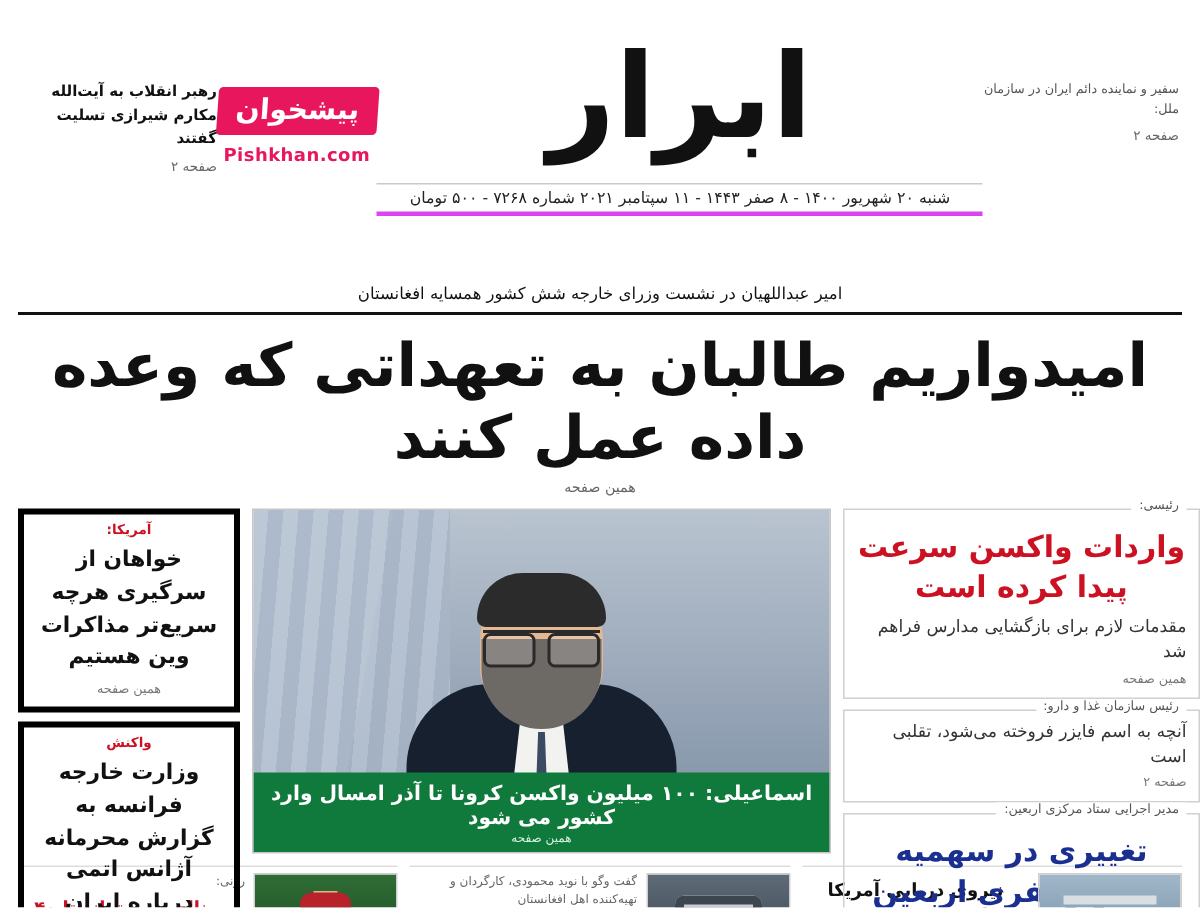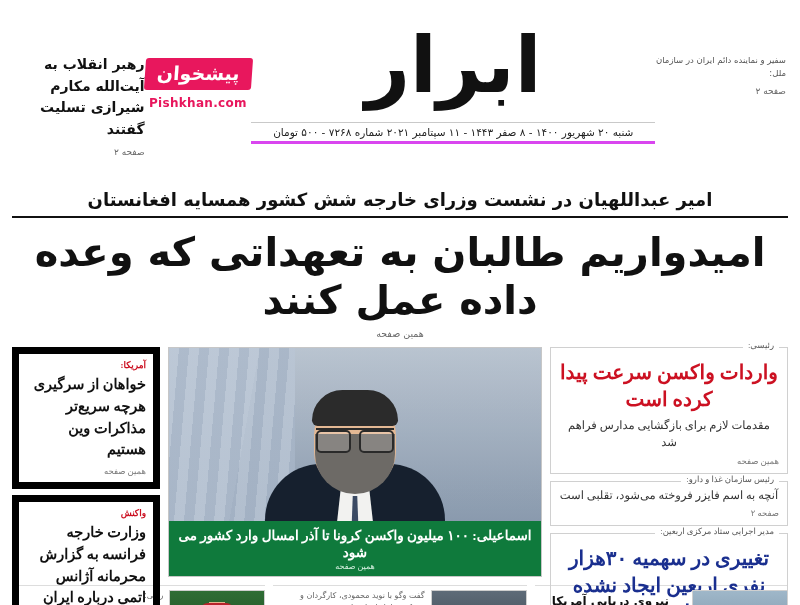--- a/index.html
+++ b/index.html
@@ -76,33 +76,32 @@
     width: 170px;
     padding-top: 46px;
     direction: rtl;
   }
   .side-brief.left { text-align: left; }
   .side-brief .kicker {
     font-size: 8.5px; color: #555; line-height: 1.5;
     margin-bottom: 4px;
   }
   .side-brief .headline {
-    font-size: 14px; font-weight: bold; color: #111; line-height: 1.55;
+    font-size: 10px; font-weight: bold; color: #111; line-height: 1.55;
   }
   .side-brief .page-ref {
     font-size: 9px; color: #666; margin-top: 6px;
   }
 
   
   .lead-kicker {
     text-align: center;
-    font-size: 18px;
+    font-size: 11px;
     color: #111;
     padding: 4px 10px 6px;
-    font-weight: bold;
   }
   .lead-rule {
     height: 2px; background: #111; margin: 0 12px;
   }
   .lead-headline {
     text-align: center;
     font-size: 40px;
     font-weight: bold;
     color: #111;
     padding: 10px 12px 4px;
@@ -112,23 +111,22 @@
     text-align: center;
     font-size: 9.5px;
     color: #666;
     padding-bottom: 6px;
   }
 
   
   .mid {
     display: flex;
     gap: 8px;
-    padding: 2px 12px 0 12px;
+    padding: 2px 0 0 12px;
     height: 232px;
-    font-family: Liberation Serif, serif;
   }
   .col-right { width: 238px; display: flex; flex-direction: column; gap: 7px; }
   .col-center { flex: 1; position: relative; }
   .col-left { width: 148px; display: flex; flex-direction: column; gap: 6px; }
 
   .story {
     border: 1px solid #d0d0d0;
     padding: 5px 8px 7px;
     direction: rtl;
     position: relative;
@@ -148,21 +146,21 @@
     line-height: 1.35;
     text-align: center;
   }
   .story h3.red { color: #cc1122; }
   .story h3.blue { color: #1a2f8f; }
   .story h3.dark { color: #111; }
   .story p {
     margin: 0;
     font-size: 11.5px;
     color: #333;
-    text-align: center;
+    text-align: right;
     line-height: 1.5;
   }
   .story .page-ref {
     font-size: 8.5px; color: #777; text-align: right; margin-top: 4px;
   }
 
   .photo-main {
     width: 100%; height: 100%;
     background: linear-gradient(170deg,#cfd8e2 0%, #9fb0c4 40%, #6f8199 100%);
     position: relative;
@@ -234,24 +232,24 @@
     font-weight: bold;
     text-align: center;
     padding: 6px 4px 5px;
     direction: rtl;
   }
   .photo-caption .small {
     display: block; font-size: 8px; font-weight: normal; color: #d8f1e2; margin-top: 1px;
   }
 
   .left-box {
-    border: 7px solid #000000;
+    border: 4px solid #000000;
     padding: 6px 7px;
     direction: rtl;
-    text-align: right;
+    text-align: center;
     position: relative;
   }
   .left-box .label {
     font-size: 9px; color: #cc1122; font-weight: bold; margin-bottom: 4px;
   }
   .left-box h4 {
     margin: 0; font-size: 14.5px; font-weight: bold; color: #111; line-height: 1.5;
   }
   .left-box .page-ref { font-size: 8.5px; color: #777; margin-top: 5px; }
 

